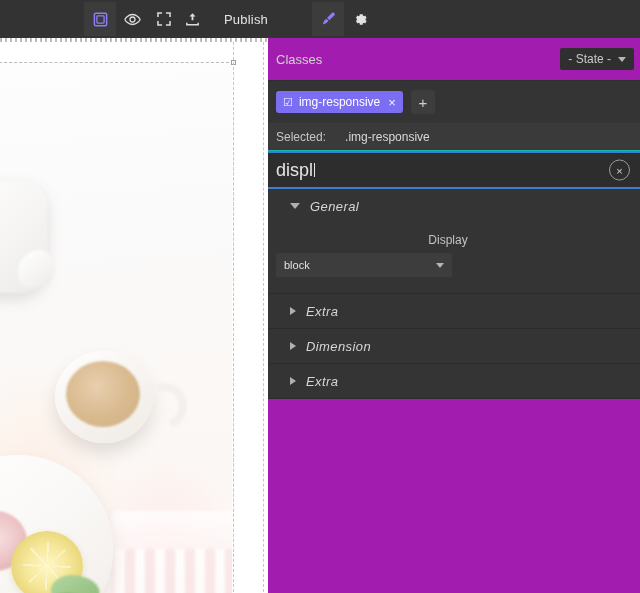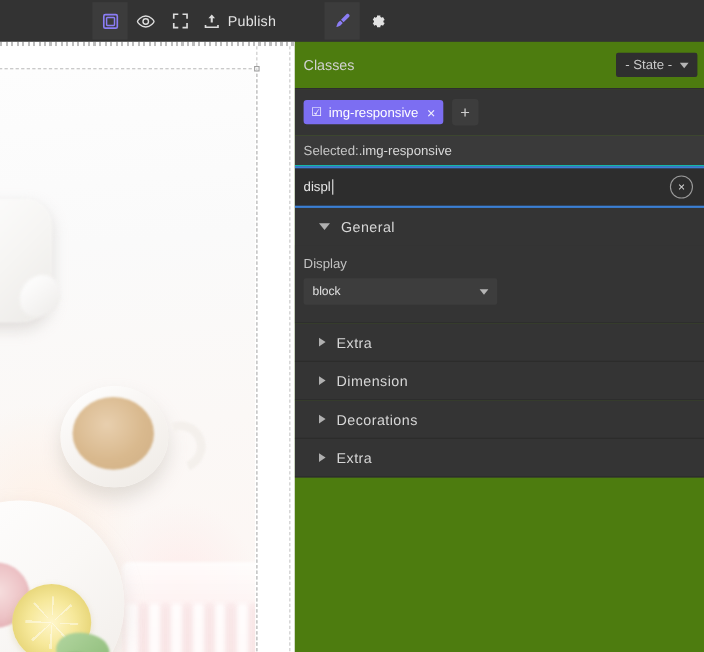--- a/index.html
+++ b/index.html
@@ -46,21 +46,21 @@
     justify-content: center;
     cursor: pointer;
     box-sizing: border-box;
   }
   .tb-btn.active {
     background: #3c3c3c;
   }
   .tb-publish {
     display: flex;
     align-items: center;
-    gap: 6px;
+    gap: 23px;
     height: 34px;
     padding: 0 8px 0 4px;
     cursor: pointer;
   }
   .tb-publish-label {
     color: #e3e3e3;
     font-size: 13px;
     letter-spacing: .2px;
   }
 
@@ -268,21 +268,21 @@
     border-left: 1px dashed #c7c7c7;
     z-index: 6;
   }
 
   
   .panel {
     position: absolute;
     top: 38px; left: 268px;
     width: 372px;
     height: 555px;
-    background: #4d7c0f;
+    background: #a21caf;
     overflow: hidden;
     box-sizing: border-box;
   }
 
   .classes-head {
     height: 43px;
     display: flex;
     align-items: center;
     justify-content: space-between;
     padding: 0 6px 0 8px;
@@ -362,36 +362,36 @@
     height: 28px;
     display: flex;
     align-items: center;
     padding: 0 8px;
     color: #c6c6c6;
     font-size: 12px;
     box-sizing: border-box;
     background: #3a3a3a;
     border-bottom: 1px solid #14b8a6;
   }
-  .selected-row .sel-val { margin-left: 0; color: #d8d8d8; }
+  .selected-row .sel-val { margin-left: 19px; color: #d8d8d8; }
 
   .search-wrap {
     position: relative;
     height: 38px;
     background: #2d2d2d;
     border-top: 2px solid #3b7fd4;
     border-bottom: 2px solid #3b7fd4;
     display: flex;
     align-items: center;
     padding: 0 8px;
     box-sizing: border-box;
   }
   .search-text {
     color: #e6e6e6;
-    font-size: 12px;
+    font-size: 18px;
     display: flex;
     align-items: center;
   }
   .caretbar {
     display: inline-block;
     width: 1px;
     height: 14px;
     background: #e6e6e6;
     margin-left: 1px;
   }
@@ -422,36 +422,38 @@
     align-items: center;
     gap: 10px;
     padding-left: 22px;
     box-sizing: border-box;
     cursor: pointer;
   }
   .sector-title {
     color: #d6d6d6;
     font-size: 13px;
     letter-spacing: .4px;
+    font-style: italic;
   }
   .caret-right {
     width: 0; height: 0;
     border-top: 4px solid transparent;
     border-bottom: 4px solid transparent;
     border-left: 6px solid #b0b0b0;
   }
   .caret-down {
     width: 0; height: 0;
     border-left: 5px solid transparent;
     border-right: 5px solid transparent;
     border-top: 6px solid #b0b0b0;
   }
   .sector-body {
     padding: 10px 20px 16px 8px;
     background: #343434;
+    text-align: center;
   }
   .field-label {
     color: #c3c3c3;
     font-size: 12px;
     margin-bottom: 6px;
   }
   .select-box {
     width: 176px;
     height: 24px;
     background: #3d3d3d;
@@ -610,26 +612,20 @@
     </div>
 
     <div class="sector">
       <div class="sector-head">
         <span class="caret-right"></span>
         <span class="sector-title">Dimension</span>
       </div>
     </div>
 
 
-    <div class="sector">
-      <div class="sector-head">
-        <span class="caret-right"></span>
-        <span class="sector-title">Decorations</span>
-      </div>
-    </div>
 
     <div class="sector">
       <div class="sector-head">
         <span class="caret-right"></span>
         <span class="sector-title">Extra</span>
       </div>
     </div>
 
   </div>
 </div>

